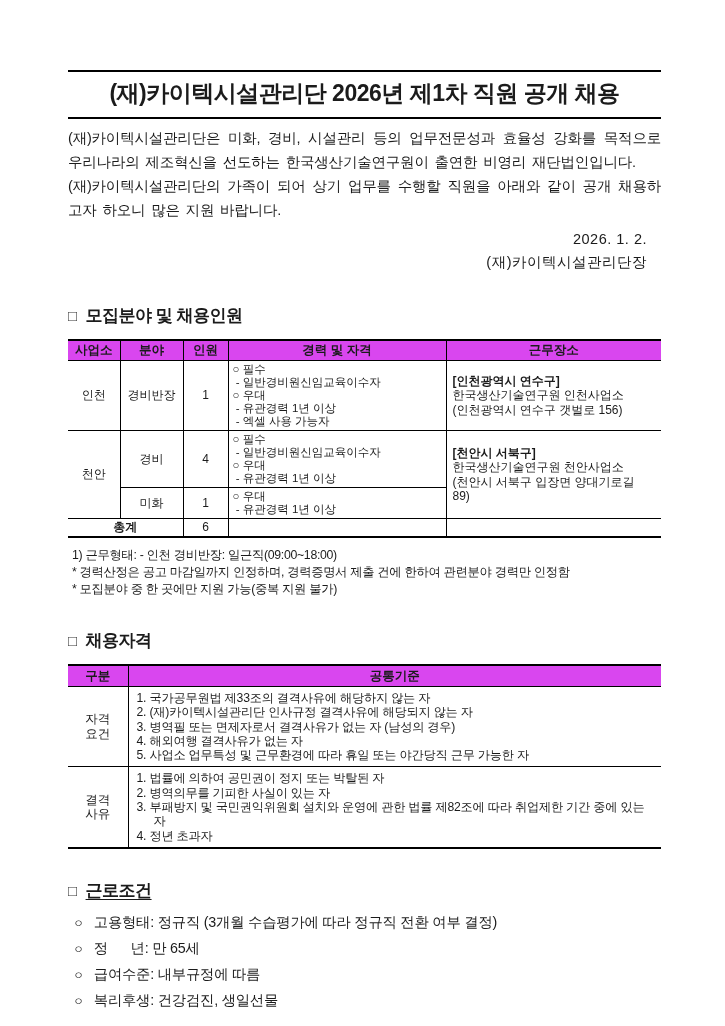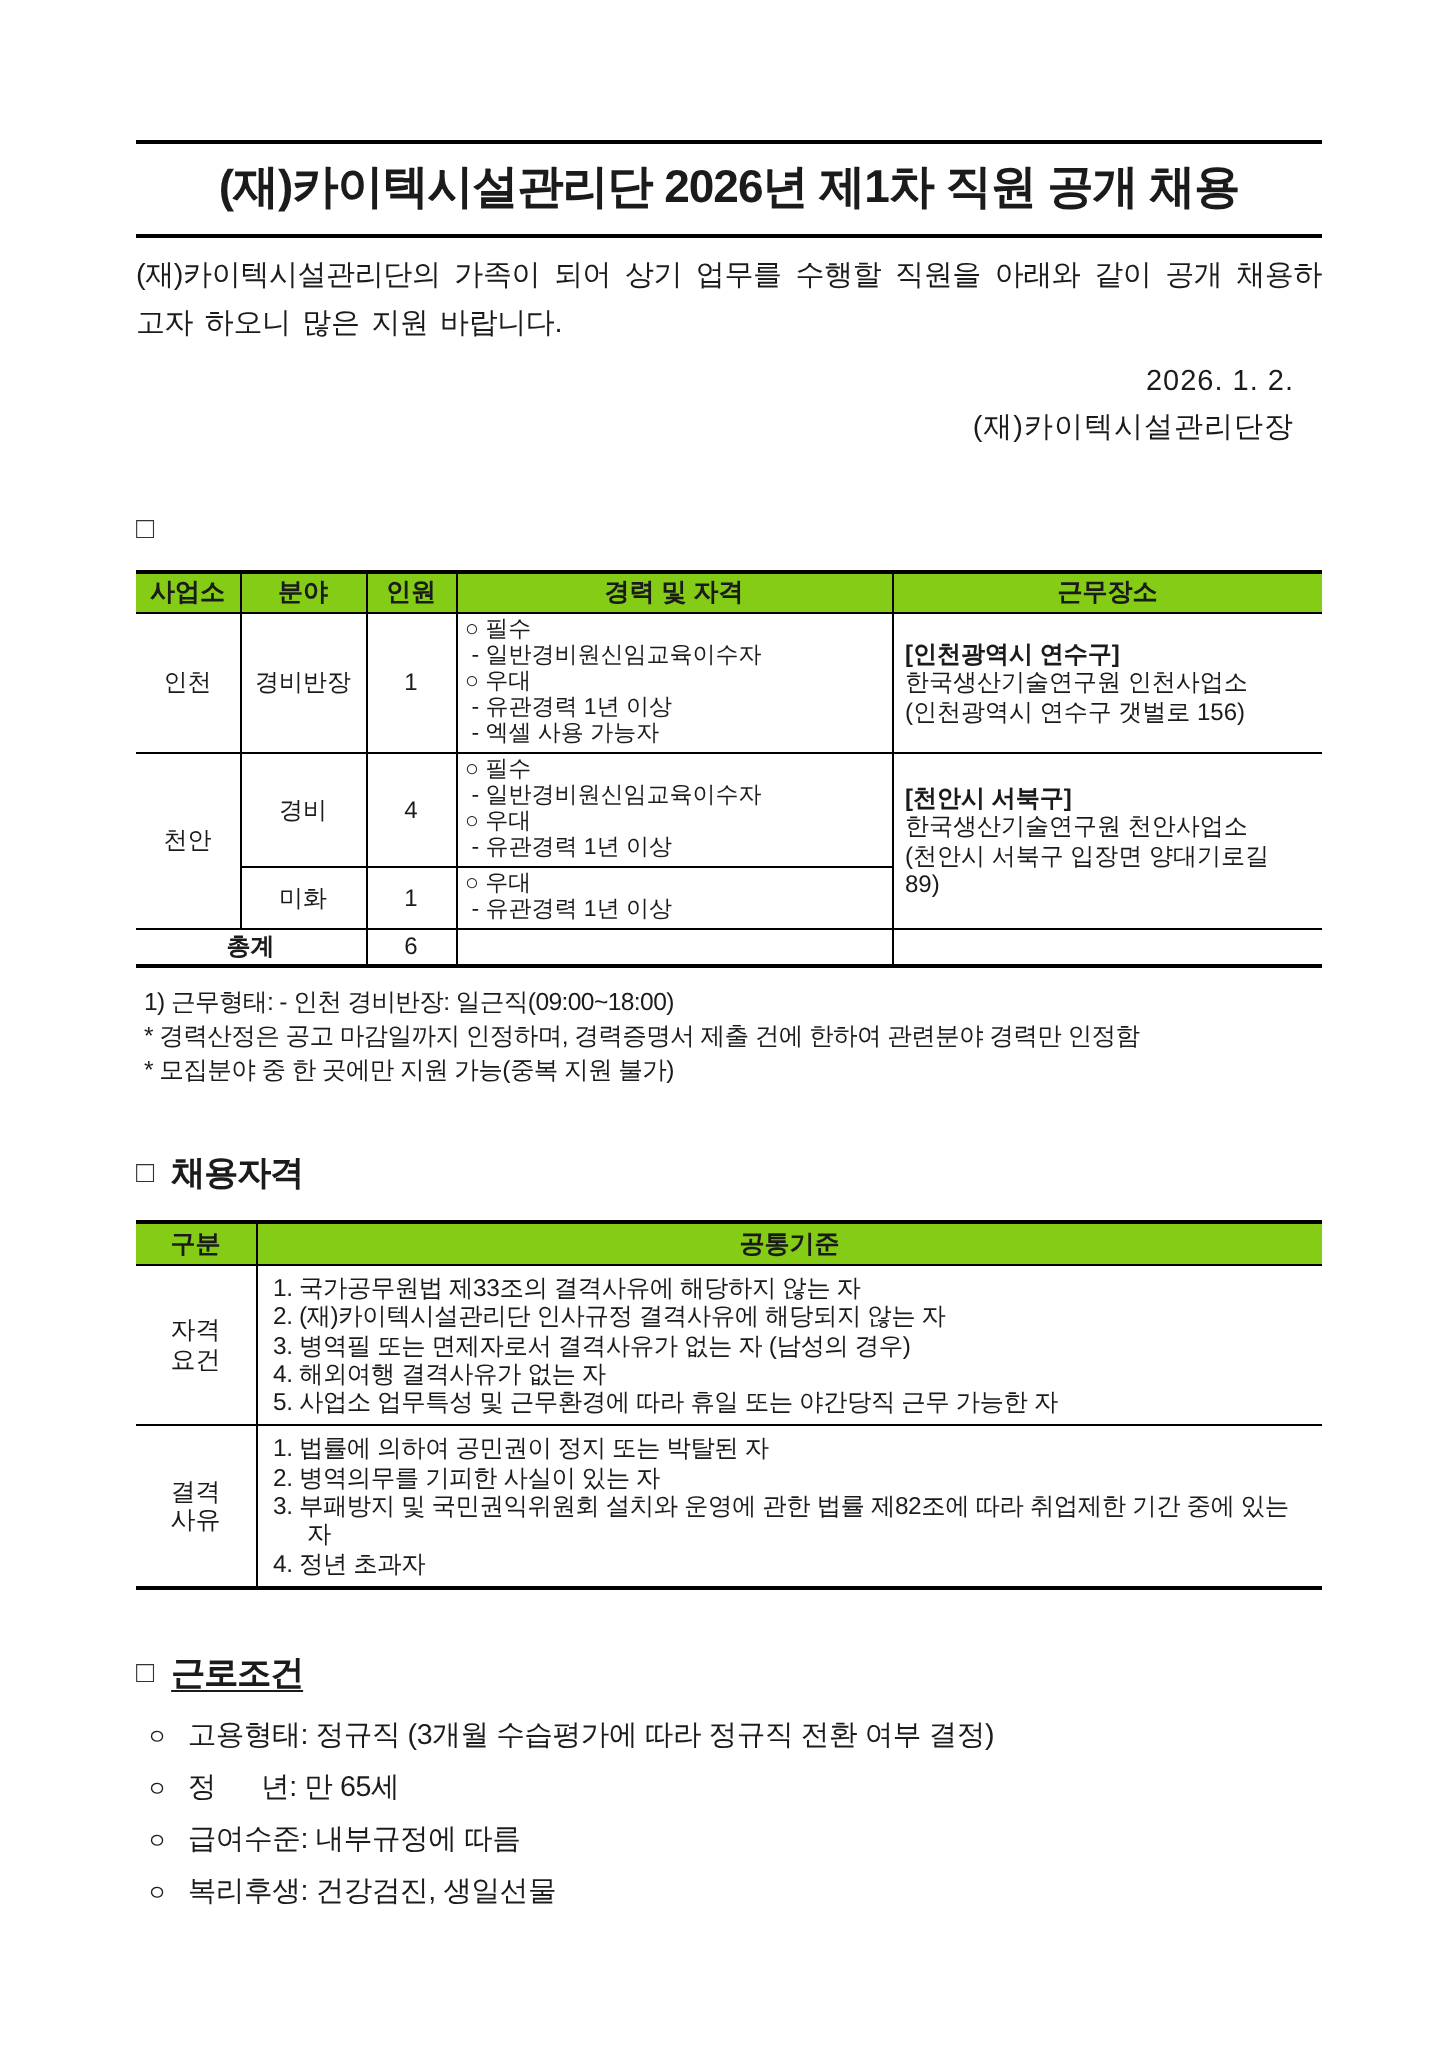--- a/index.html
+++ b/index.html
@@ -71,21 +71,21 @@
     margin-top: 12px;
   }
   th, td { border: 1px solid #000; vertical-align: middle; }
   th:first-child, td:first-child { border-left: none; }
   th:last-child, td:last-child { border-right: none; }
   thead th {
     font-weight: bold;
     font-size: 12.5px;
     padding: 3px 2px;
     text-align: center;
-    background: #84cc16;
+    background: #d946ef;
   }
   
   .rtable { font-size: 11.5px; line-height: 13px; }
   .rtable td.c { text-align: center; font-size: 12px; padding: 2px; }
   .rtable td.quals { padding: 2px 4px; vertical-align: middle; margin-left: 20px; }
   .rtable td.quals div { white-space: pre-wrap; }
   .rtable td.wp { padding: 3px 6px; line-height: 14.5px; vertical-align: middle; font-size: 12px; }
   .rtable tr.total td { padding: 2px; }
   .b { font-weight: bold; }
   
@@ -131,28 +131,30 @@
 </head>
 <body>
 
 <div class="page">
 
   <div class="title-box">
     <h1>(재)카이텍시설관리단 2026년 제1차 직원 공개 채용</h1>
   </div>
 
   <div class="intro-wrap">
+    <p class="intro">(재)카이텍시설관리단은 미화, 경비, 시설관리 등의 업무전문성과 효율성 강화를 목적으로 우리나라의 제조혁신을 선도하는 한국생산기술연구원이 출연한 비영리 재단법인입니다.</p>
     <p class="intro">(재)카이텍시설관리단의 가족이 되어 상기 업무를 수행할 직원을 아래와 같이 공개 채용하고자 하오니 많은 지원 바랍니다.</p>
   </div>
 
   <div class="right-line date-line">2026. 1. 2.</div>
   <div class="right-line">(재)카이텍시설관리단장</div>
 
   <div class="section-heading">
     <span class="marker">□</span>
+    <span class="htext">모집분야 및 채용인원</span>
   </div>
 
   <table class="rtable">
     <colgroup>
       <col class="rc1">
         <col class="rc2">
         <col class="rc3">
         <col class="rc4">
         <col class="rc5">
     </colgroup>

